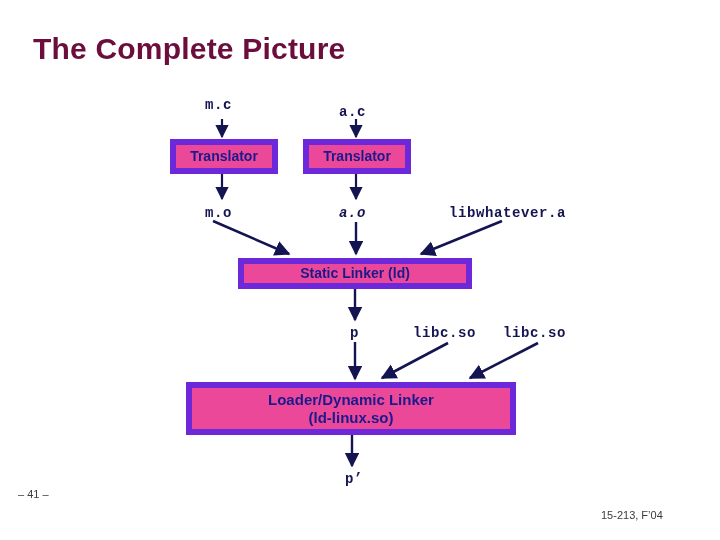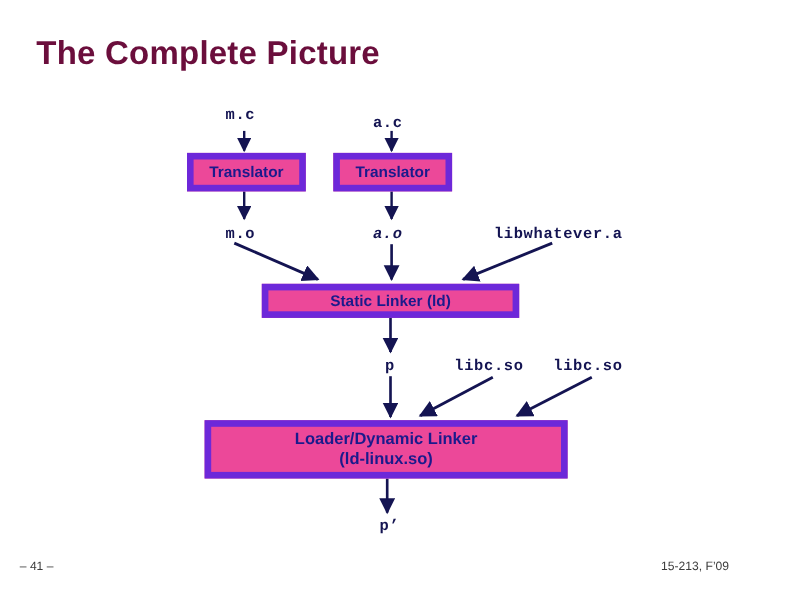--- a/index.html
+++ b/index.html
@@ -56,21 +56,21 @@
     color: #1A1A8C;
     font-family: "Liberation Sans", sans-serif;
     font-weight: bold;
     font-size: 14px;
     line-height: 1.15;
   }
   .box-two-line { font-size: 15px; }
   .footer-left {
     position: absolute;
     left: 18px;
-    top: 509px;
+    top: 488px;
     font-family: "Liberation Sans", sans-serif;
     font-size: 11px;
     color: #3B3B3B;
     white-space: nowrap;
   }
   .footer-right {
     position: absolute;
     left: 601px;
     top: 509px;
     font-family: "Liberation Sans", sans-serif;
@@ -142,15 +142,15 @@
   <div class="mono" style="left:503px; top:325px;">libc.so</div>
 
   <div class="box box-two-line" style="left:186px; top:382px; width:330px; height:53px; flex-direction:column;">
     <span>Loader/Dynamic Linker</span>
     <span>(ld-linux.so)</span>
   </div>
 
   <div class="mono" style="left:345px; top:471px;">p’</div>
 
   <div class="footer-left">– 41 –</div>
-  <div class="footer-right">15-213, F’09</div>
+  <div class="footer-right">15-213, F’04</div>
 
 </div>
 
 </body></html>

